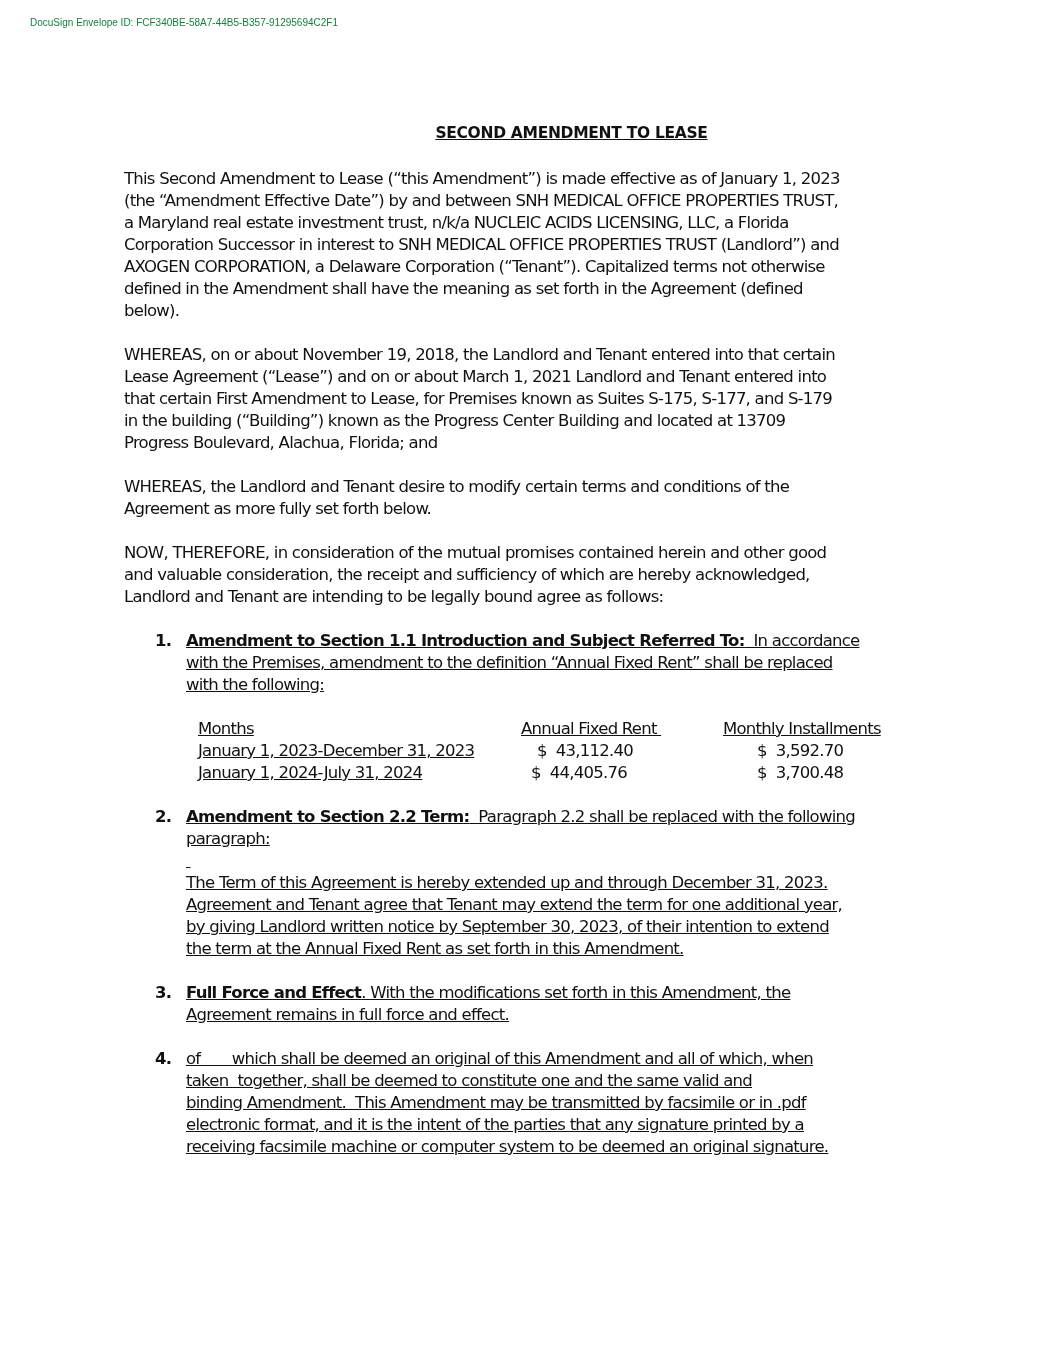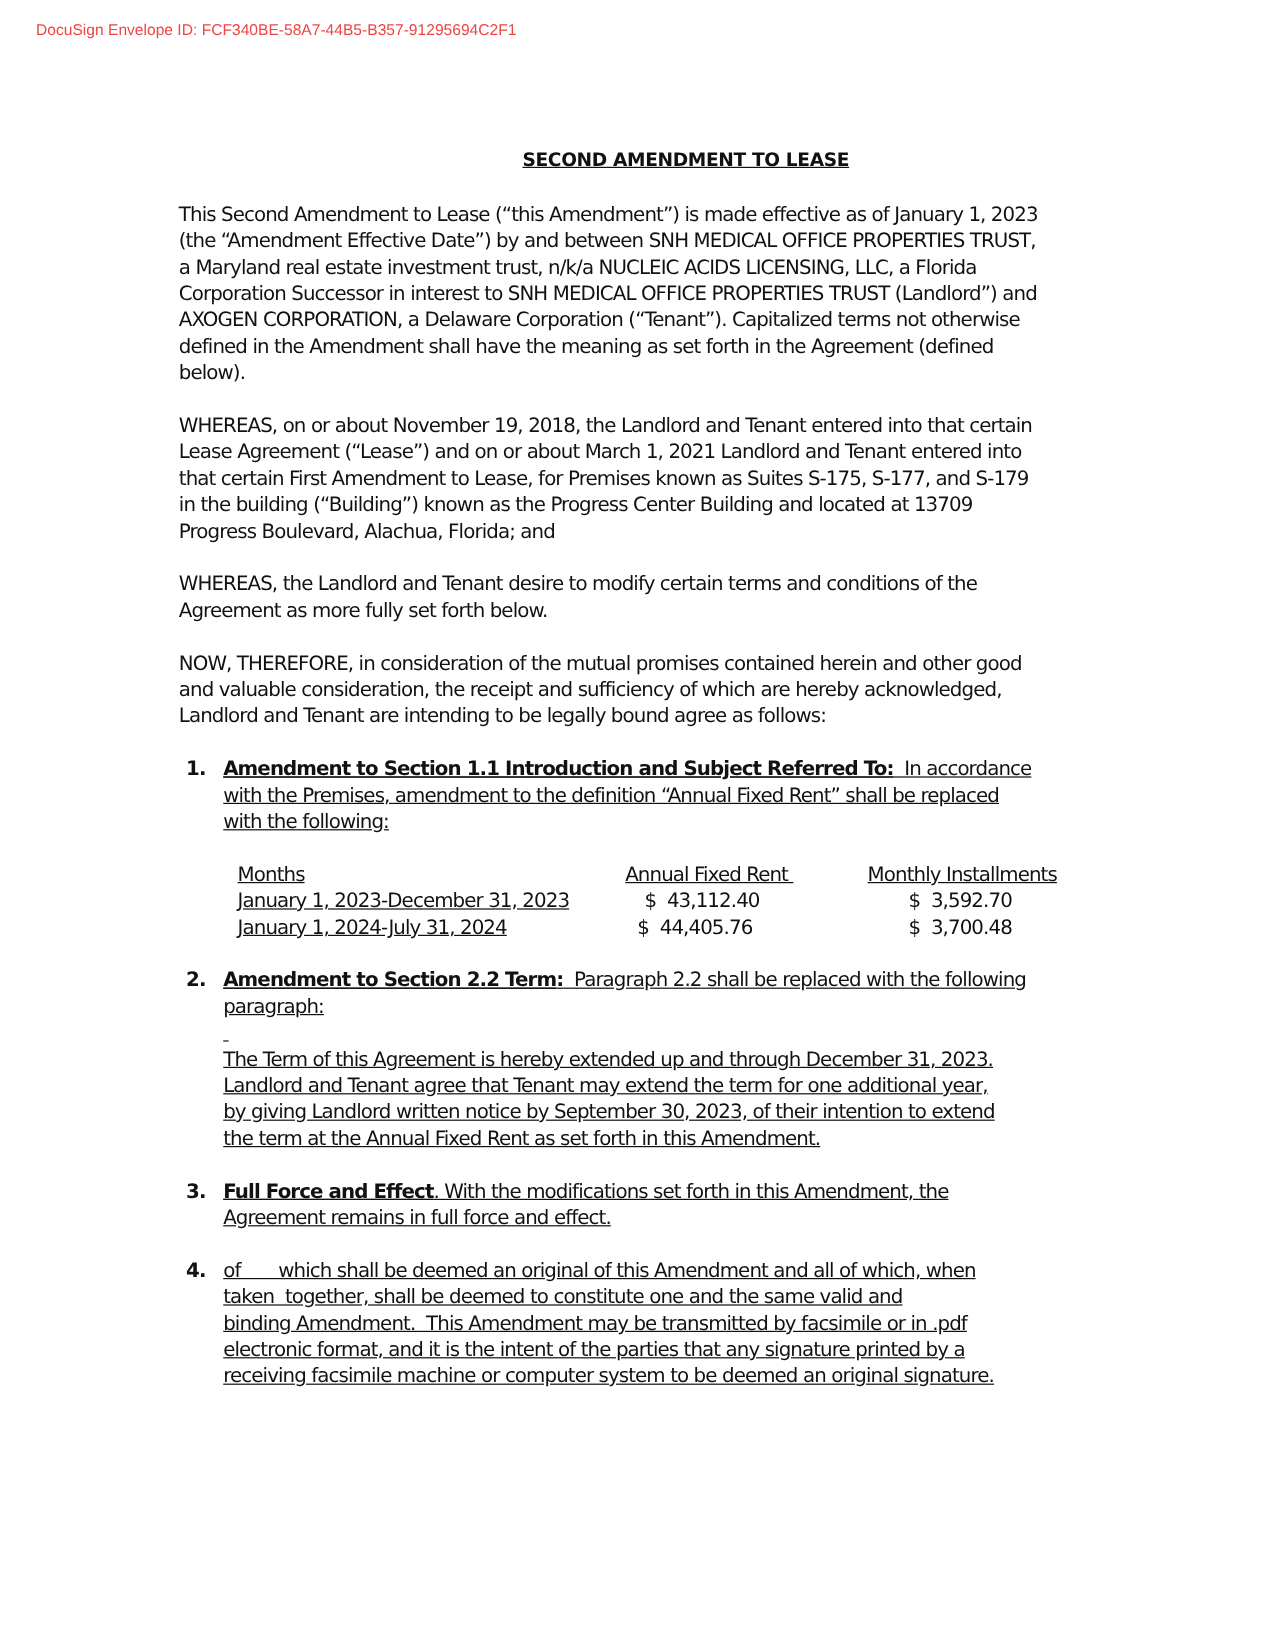--- a/index.html
+++ b/index.html
@@ -3,33 +3,33 @@
 <meta charset="utf-8">
 <style>
   html, body { margin: 0; padding: 0; background: #ffffff; }
   body {
     width: 1055px; height: 1365px; position: relative; overflow: hidden;
     color: #111111;
     font-family: "DejaVu Sans", sans-serif;
   }
   .envelope {
     position: absolute; left: 30px; top: 17px;
-    font-family: "Liberation Sans", sans-serif; font-size: 13px; color: #ef4444;
+    font-family: "Liberation Sans", sans-serif; font-size: 10px; color: #15803d;
   }
   .title {
     position: absolute; left: 0; top: 124px; width: 1055px; text-align: center;
     font-family: "DejaVu Sans", sans-serif; font-weight: bold; font-size: 15.5px;
     text-decoration: underline; letter-spacing: -0.3px; padding-left: 44px;
   }
   .para {
     position: absolute; left: 124px; width: 820px;
     font-family: "DejaVu Sans", sans-serif; font-size: 16.5px; line-height: 22px;
     letter-spacing: -0.75px; word-spacing: 0px; margin: 0;
   }
-  .para .ln { display: block; white-space: nowrap; margin-left: 25px; }
+  .para .ln { display: block; white-space: nowrap; }
   .item {
     position: absolute; left: 155px; width: 800px;
     font-size: 16.5px; line-height: 22px; letter-spacing: -0.75px;
   }
   .item .num { position: absolute; left: 0; top: 0; font-weight: bold; }
   .item .body { position: absolute; left: 31px; top: 0; width: 780px; }
   .item .ln { display: block; white-space: nowrap; text-decoration: underline; }
   .heading { font-weight: bold; text-decoration: underline; }
   .bold { font-weight: bold; }
   .rent-table {
@@ -109,21 +109,21 @@
   </div>
 </div>
 
 <div class="item" style="top:806px">
   <span class="num">2.</span>
   <div class="body">
     <span class="ln"><span class="heading">Amendment to Section 2.2 Term</span><span class="bold">:</span><span style="white-space:pre">  Paragraph 2.2 shall be replaced with the following</span></span>
     <span class="ln">paragraph:</span>
     <span class="ln">&nbsp;</span>
     <span class="ln">The Term of this Agreement is hereby extended up and through December 31, 2023.</span>
-    <span class="ln">Landlord and Tenant agree that Tenant may extend the term for one additional year,</span>
+    <span class="ln">Agreement and Tenant agree that Tenant may extend the term for one additional year,</span>
     <span class="ln">by giving Landlord written notice by September 30, 2023, of their intention to extend</span>
     <span class="ln">the term at the Annual Fixed Rent as set forth in this Amendment.</span>
   </div>
 </div>
 
 <div class="item" style="top:982px">
   <span class="num">3.</span>
   <div class="body">
     <span class="ln"><span class="heading">Full Force and Effect</span><span>. With the modifications set forth in this Amendment, the</span></span>
     <span class="ln">Agreement remains in full force and effect.</span>

